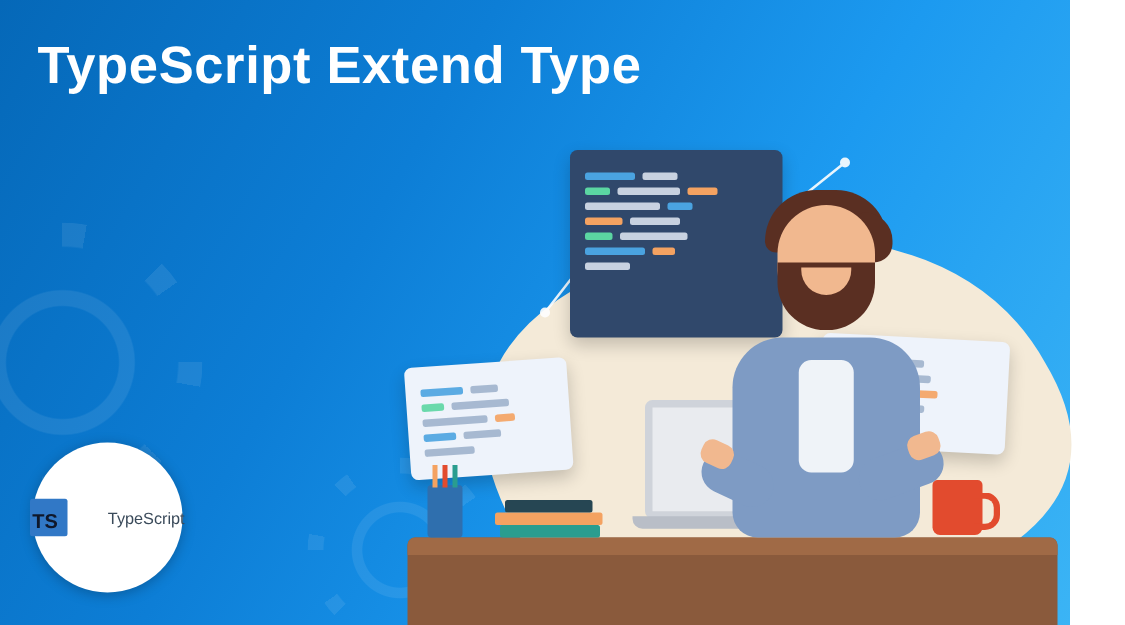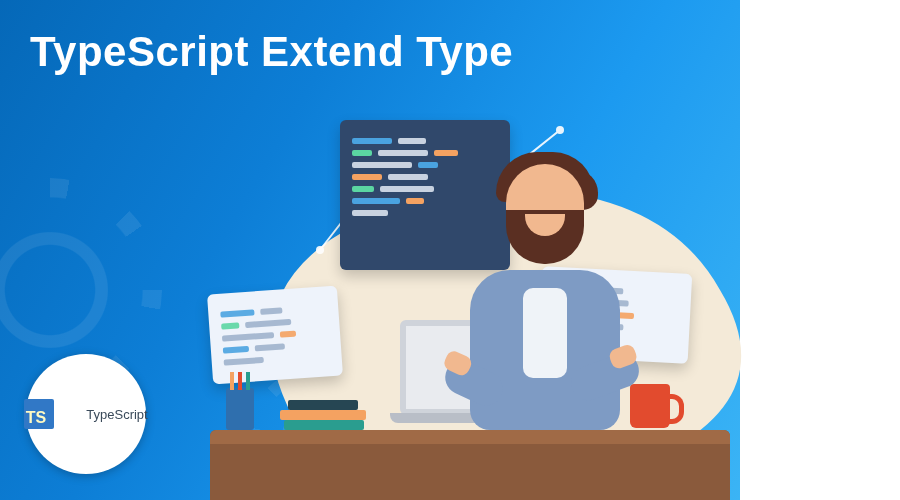--- a/index.html
+++ b/index.html
@@ -1,19 +1,19 @@
 <!DOCTYPE html>
 <html><head>
 <meta charset="utf-8">
 <style>
 * { margin: 0; padding: 0; box-sizing: border-box; }
 body { width: 900px; height: 500px; overflow: hidden; font-family: Verdana, Geneva, sans-serif; }
 
 .banner {
-  width: 740px; height: 500px; position: relative;
+  width: 856px; height: 500px; position: relative;
   background: linear-gradient(120deg, #0568b8 0%, #0d7ed6 35%, #1c9af0 65%, #3bb4f5 100%);
 }
 
 
 .gear { position: absolute; border-radius: 50%; opacity: 0.08;
   background: radial-gradient(circle, transparent 35%, #fff 36%, #fff 45%, transparent 46%); }
 .gear::before { content:""; position:absolute; inset:-12%; border-radius:50%;
   background:
     conic-gradient(#fff 0 10deg, transparent 10deg 45deg, #fff 45deg 55deg, transparent 55deg 90deg,
                    #fff 90deg 100deg, transparent 100deg 135deg, #fff 135deg 145deg, transparent 145deg 180deg,
@@ -25,21 +25,21 @@
 
 .title { position:absolute; top:28px; left:30px; color:#fff; font-weight:700; font-size:42px; letter-spacing:0.5px; }
 .url   { position:absolute; top:118px; right:30px; color:#fff; font-size:16px; }
 
 .logo-badge {
   position:absolute; left:26px; bottom:26px; width:120px; height:120px; border-radius:50%;
   background:#fff; display:flex; align-items:center; justify-content:center;
   box-shadow:0 2px 10px rgba(0,0,0,.25);
 }
 .logo-inner { display:flex; align-items:center; gap:4px; }
-.ts-square { width:30px; height:30px; background:#3178c6; color:#fef9c3; font-weight:700; font-size:16px;
+.ts-square { width:30px; height:30px; background:#3178c6; color:#0f172a; font-weight:700; font-size:16px;
   display:flex; align-items:flex-end; justify-content:flex-end; padding:2px 8px; border-radius:2px; font-family:Arial,sans-serif; }
 .ts-text { color:#3a4a5a; font-size:13px; font-weight:500; font-family:Arial,sans-serif;margin-left:28px; }
 
 
 .scene { position:absolute; right:10px; bottom:0; width:560px; height:400px; }
 .blob { position:absolute; right:-30px; bottom:10px; width:520px; height:360px; }
 .desk { position:absolute; bottom:0; left:40px; width:520px; height:70px; background:#8a5a3c; border-radius:6px 6px 0 0; }
 .desk::after{content:"";position:absolute;left:0;right:0;top:0;height:14px;background:#a06a46;border-radius:6px 6px 0 0;}
 
 .laptop { position:absolute; bottom:70px; left:220px; width:170px; height:110px; }

